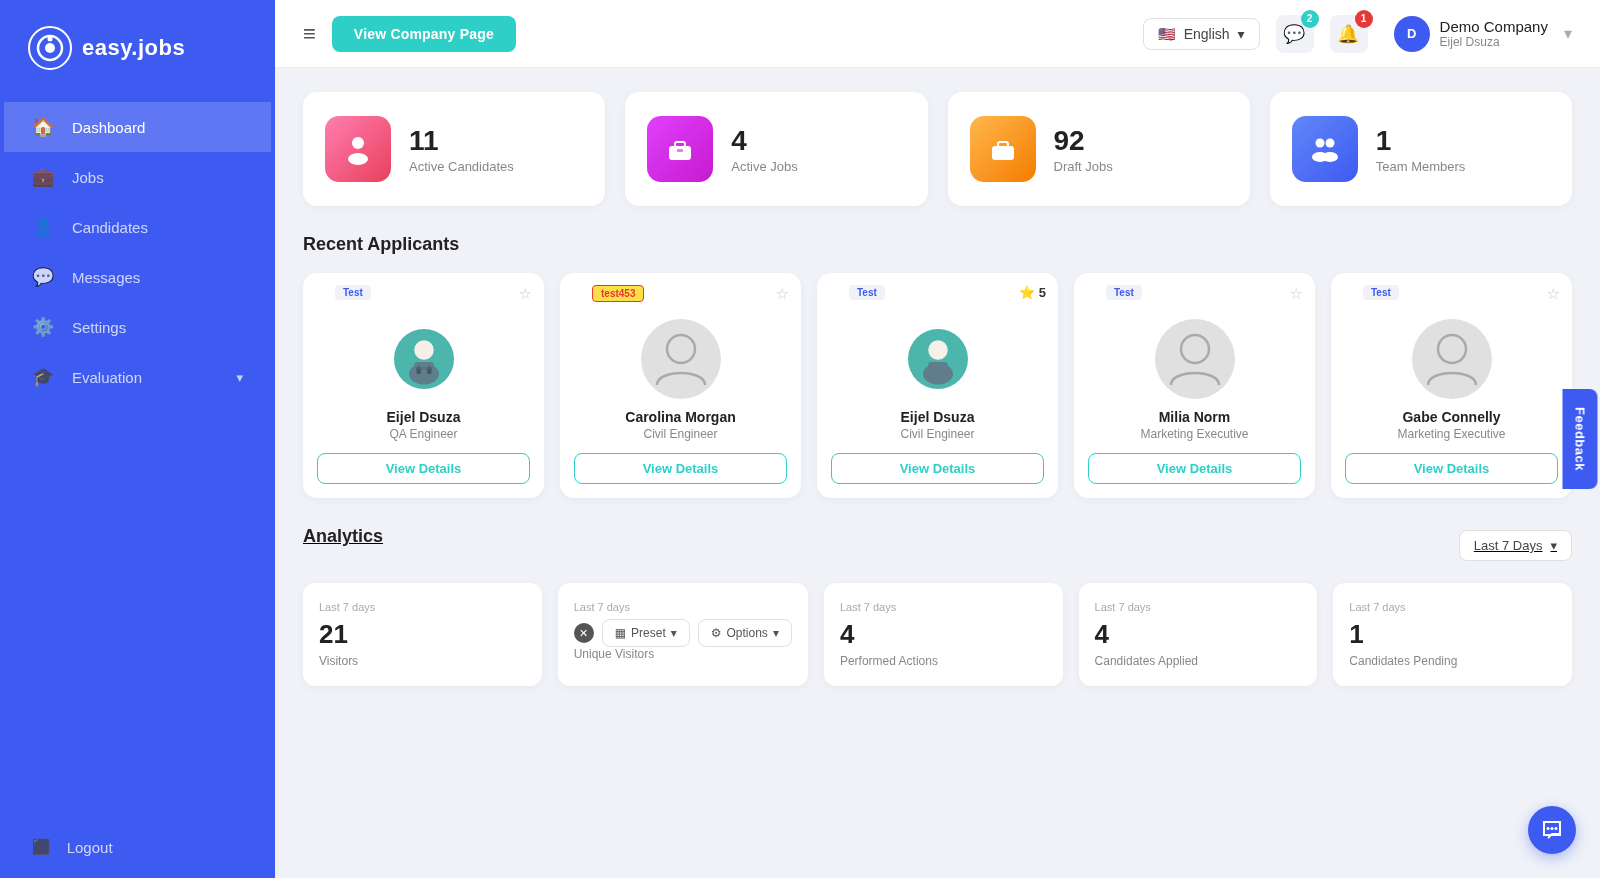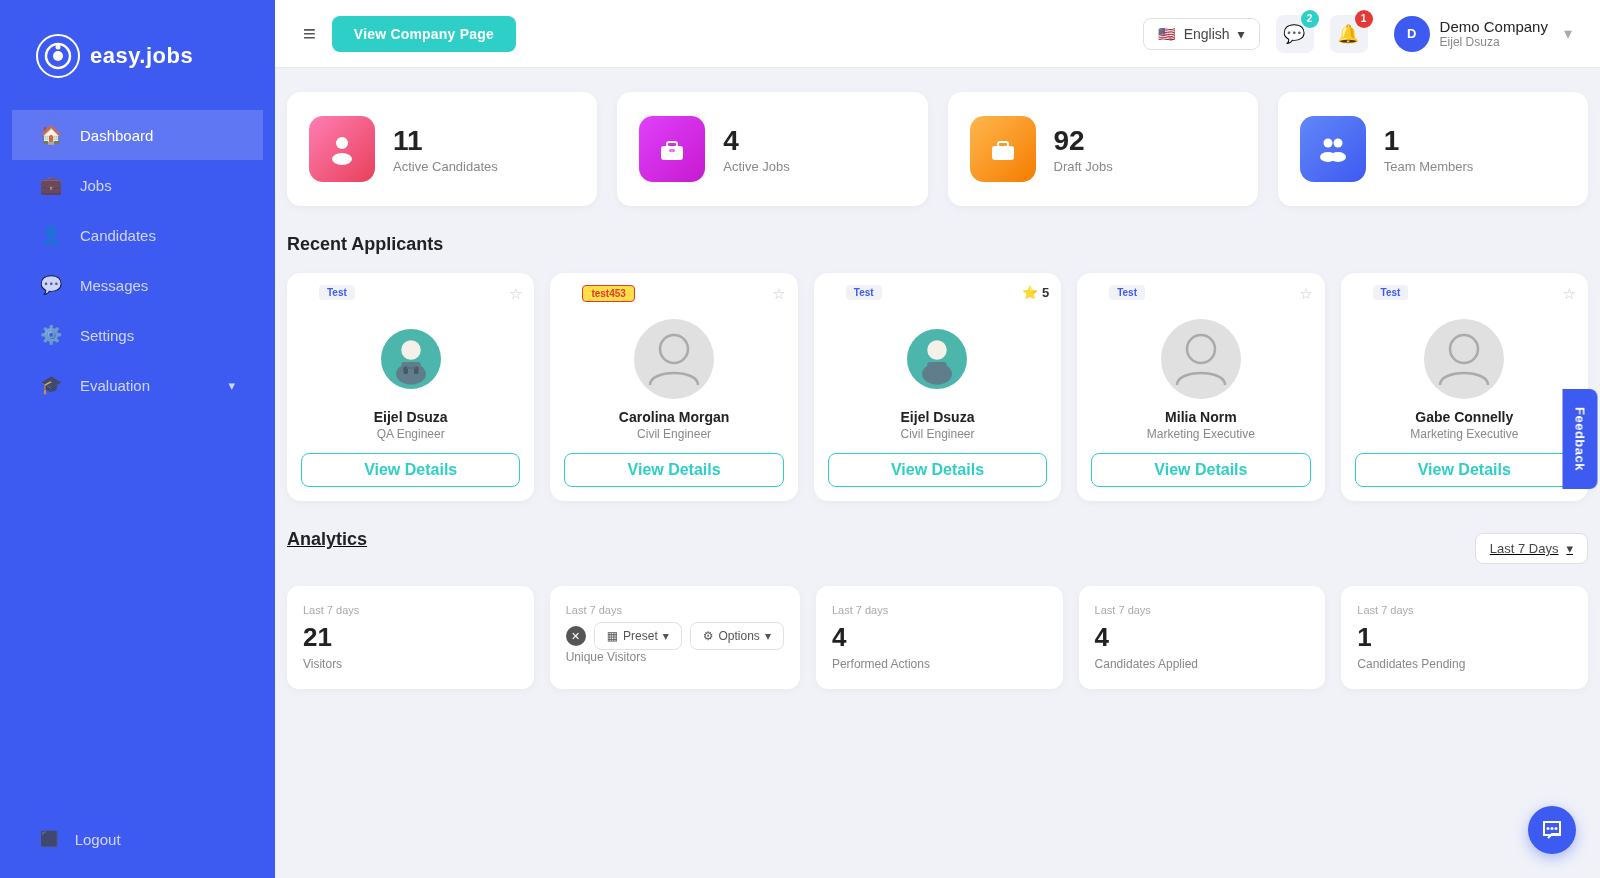--- a/index.html
+++ b/index.html
@@ -6,21 +6,21 @@
     body { font-family: 'Segoe UI', Arial, sans-serif; background: #f0f2f8; display: flex; height: 878px; overflow: hidden; }
 
     
     .sidebar {
       width: 275px;
       min-width: 275px;
       background: #3d5af1;
       display: flex;
       flex-direction: column;
       align-items: stretch;
-      padding: 12px;
+      padding: 4px;
       height: 878px;
     }
     .sidebar-logo {
       display: flex;
       align-items: center;
       padding: 22px 24px;
       gap: 10px;
     }
     .logo-circle {
       width: 44px; height: 44px;
@@ -114,21 +114,21 @@
       background: #3d5af1; color: white; font-size: 13px; font-weight: 700;
       display: flex; align-items: center; justify-content: center;
     }
     .company-name { font-size: 15px; font-weight: 400; color: #222; }
     .company-user { font-size: 12px; color: #888; }
 
     
     .content {
       flex: 1;
       overflow-y: auto;
-      padding: 24px 12px;
+      padding: 24px 28px;
     }
 
     
     .stats-row {
       display: grid;
       grid-template-columns: repeat(4, 1fr);
       gap: 20px;
       margin-bottom: 28px;
     }
     .stat-card {
@@ -191,21 +191,21 @@
     .applicant-avatar.has-photo { background: none; }
     .applicant-avatar svg { width: 60px; height: 60px; }
     .applicant-name { font-size: 14px; font-weight: 700; color: #222; text-align: center; margin-bottom: 2px; }
     .applicant-role { font-size: 12px; color: #888; text-align: center; margin-bottom: 12px; }
     .btn-view-details {
       border: 1.5px solid #2ecfc7;
       color: #2ecfc7;
       background: transparent;
       border-radius: 8px;
       padding: 7px 18px;
-      font-size: 16px;
+      font-size: 13px;
       font-weight: 600;
       cursor: pointer;
       width: 100%;
       transition: background 0.2s;
     }
 
     
     .analytics-header {
       display: flex; align-items: center; justify-content: space-between;
       margin-bottom: 18px;

